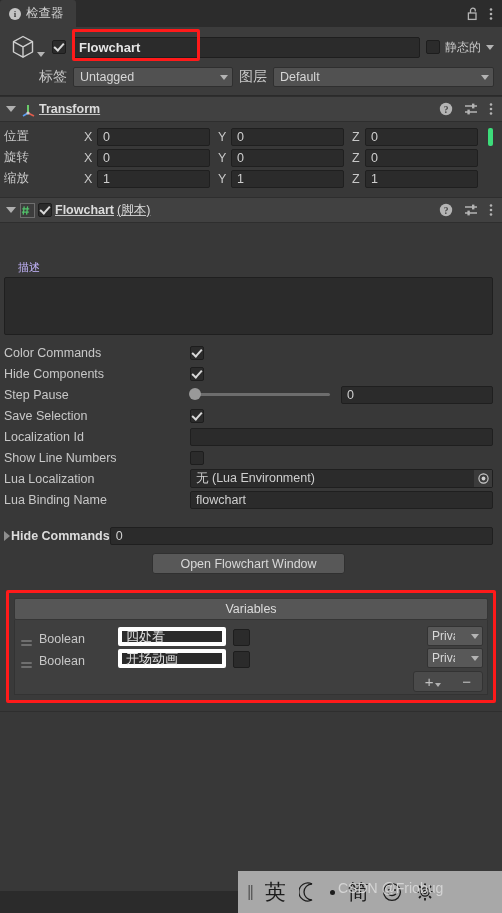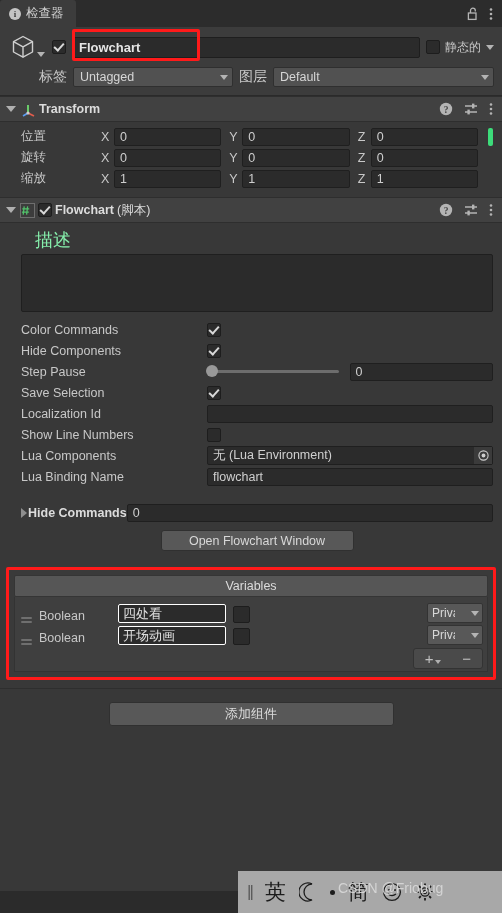--- a/index.html
+++ b/index.html
@@ -73,36 +73,36 @@
     font-size: 12.5px; gap: 4px;
   }
   .dropdown .lbl { flex: 1; overflow: hidden; white-space: nowrap; }
   .dd-tag { width: 160px; }
   .dd-layer { flex: 1; }
 
   
   .comp-header {
     background: #414141; height: 26px; display: flex; align-items: center;
     gap: 3px; padding: 0 9px 0 6px;
-    border-top: 1px solid #2e2e2e; border-bottom: 1px solid #2e2e2e;
+    border-top: 1px solid #2e2e2e; border-bottom: 1px solid #2e2e2e; text-decoration: underline;
   }
   .foldout {
     width: 0; height: 0; border-left: 5px solid transparent;
     border-right: 5px solid transparent; border-top: 6px solid #b0b0b0;
     margin-right: 1px; flex: none;
   }
   .foldout.closed {
     border-left: 6px solid #8e8e8e; border-top: 5px solid transparent;
     border-bottom: 5px solid transparent; border-right: 0;
   }
   .comp-title { font-weight: bold; font-size: 12.5px; color: #dcdcdc; }
   .comp-right { margin-left: auto; display: flex; align-items: center; gap: 11px; }
 
   
-  .panel { background: #383838; padding: 5px 9px 7px 21px; }
+  .panel { background: #383838; padding: 5px 9px 7px 4px; }
   .prow { display: flex; align-items: center; height: 19px; margin-bottom: 2px; }
   .plabel { width: 186px; font-size: 12.5px; color: #c8c8c8; flex: none; }
   .plabel.cn { width: 80px; }
 
   .vec3 { display: flex; align-items: center; flex: 1; gap: 0; }
   .axis { font-size: 12.5px; color: #c8c8c8; width: 13px; flex: none; }
   .numfield {
     height: 18px; background: #2b2b2b; border: 1px solid #1f1f1f; border-radius: 2px;
     color: #cfcfcf; font-size: 12.5px; display: flex; align-items: center;
     padding: 0 5px; flex: 1; margin-right: 8px;
@@ -113,21 +113,21 @@
   }
 
   .textfield {
     height: 18px; background: #2b2b2b; border: 1px solid #1f1f1f; border-radius: 2px;
     color: #cfcfcf; font-size: 12.5px; display: flex; align-items: center; padding: 0 5px;
   }
   .desc-area {
     height: 58px; background: #2b2b2b; border: 1px solid #1f1f1f; border-radius: 2px;
     margin: 2px 0 8px 0;
   }
-  .desc-label { font-size: 18px; color: #86efac; padding-left: 14px; }
+  .desc-label { font-size: 11px; color: #c4b5fd; padding-left: 14px; margin-top: 32px; }
 
   .slider-wrap { flex: 1; display: flex; align-items: center; gap: 0; }
   .track { flex: 1; height: 3px; background: #6d6d6d; border-radius: 2px; position: relative; }
   .knob {
     width: 12px; height: 12px; border-radius: 50%; background: #999999;
     position: absolute; left: -1px; top: -5px;
   }
   .slider-val { width: 64px; margin-left: 11px; }
 
   .objfield {
@@ -163,21 +163,21 @@
   }
   .vars-body {
     background: #3f3f3f; border: 1px solid #333333; border-top: none;
     padding: 4px 4px 2px 4px;
   }
   .vrow { display: flex; align-items: flex-end; gap: 7px; height: 22px; }
   .grip { width: 13px; display: flex; flex-direction: column; gap: 2px; flex: none; padding-left: 2px;}
   .grip span { height: 2px; background: #6f6f6f; border-radius: 1px; display: block; }
   .vtype { width: 72px; font-size: 12.5px; color: #c8c8c8; flex: none; }
   .vname {
-    width: 108px; height: 19px; background: #2b2b2b; border: 1px solid #ffffff;
+    width: 108px; height: 19px; background: #2b2b2b; border: 4px solid #ffffff;
     border-radius: 2px; color: #e0e0e0; font-size: 13px;
     display: flex; align-items: center; padding: 0 4px; flex: none;
     font-family: "DejaVu Sans", sans-serif;
   }
   .vchk {
     width: 17px; height: 17px; background: #2b2b2b; border: 1px solid #1d1d1d;
     border-radius: 2px; flex: none;
   }
   .vscope {
     margin-left: auto; width: 56px; height: 20px; background: #585858;
@@ -442,21 +442,21 @@
       <span class="plabel">Localization Id</span>
       <div class="textfield" style="flex:1">
         <span></span>
       </div>
     </div>
     <div class="prow">
       <span class="plabel">Show Line Numbers</span>
       <div class="chk"></div>
     </div>
     <div class="prow">
-      <span class="plabel">Lua Components</span>
+      <span class="plabel">Lua Localization</span>
       <div class="objfield">
         <span>无 (Lua Environment)</span>
         <span class="picker">
           <svg width="11" height="11" viewBox="0 0 11 11">
             <circle cx="5.5" cy="5.5" r="4.6" fill="none" stroke="#cfcfcf" stroke-width="1.1"></circle>
             <circle cx="5.5" cy="5.5" r="1.9" fill="#cfcfcf"></circle>
           </svg>
         </span>
       </div>
     </div>
@@ -524,25 +524,20 @@
             <span class="pm-caret"></span>
           </span>
           <span>−</span>
         </div>
       </div>
     </div>
   </div>
 
   <div class="sep-line"></div>
 
-  <div class="addcomp-wrap">
-    <div class="addcomp">
-      <span>添加组件</span>
-    </div>
-  </div>
 
   <div class="bottom-strip"></div>
 
   <div class="ime">
     <span class="dbl">||</span>
     <span class="g">英</span>
     <span>
       <svg width="18" height="20" viewBox="0 0 18 20">
         <path d="M13 2 A9 9 0 1 0 13 18 A7.5 7.5 0 0 1 13 2 Z" fill="none" stroke="#1c1c1c" stroke-width="1.3"></path>
       </svg>

